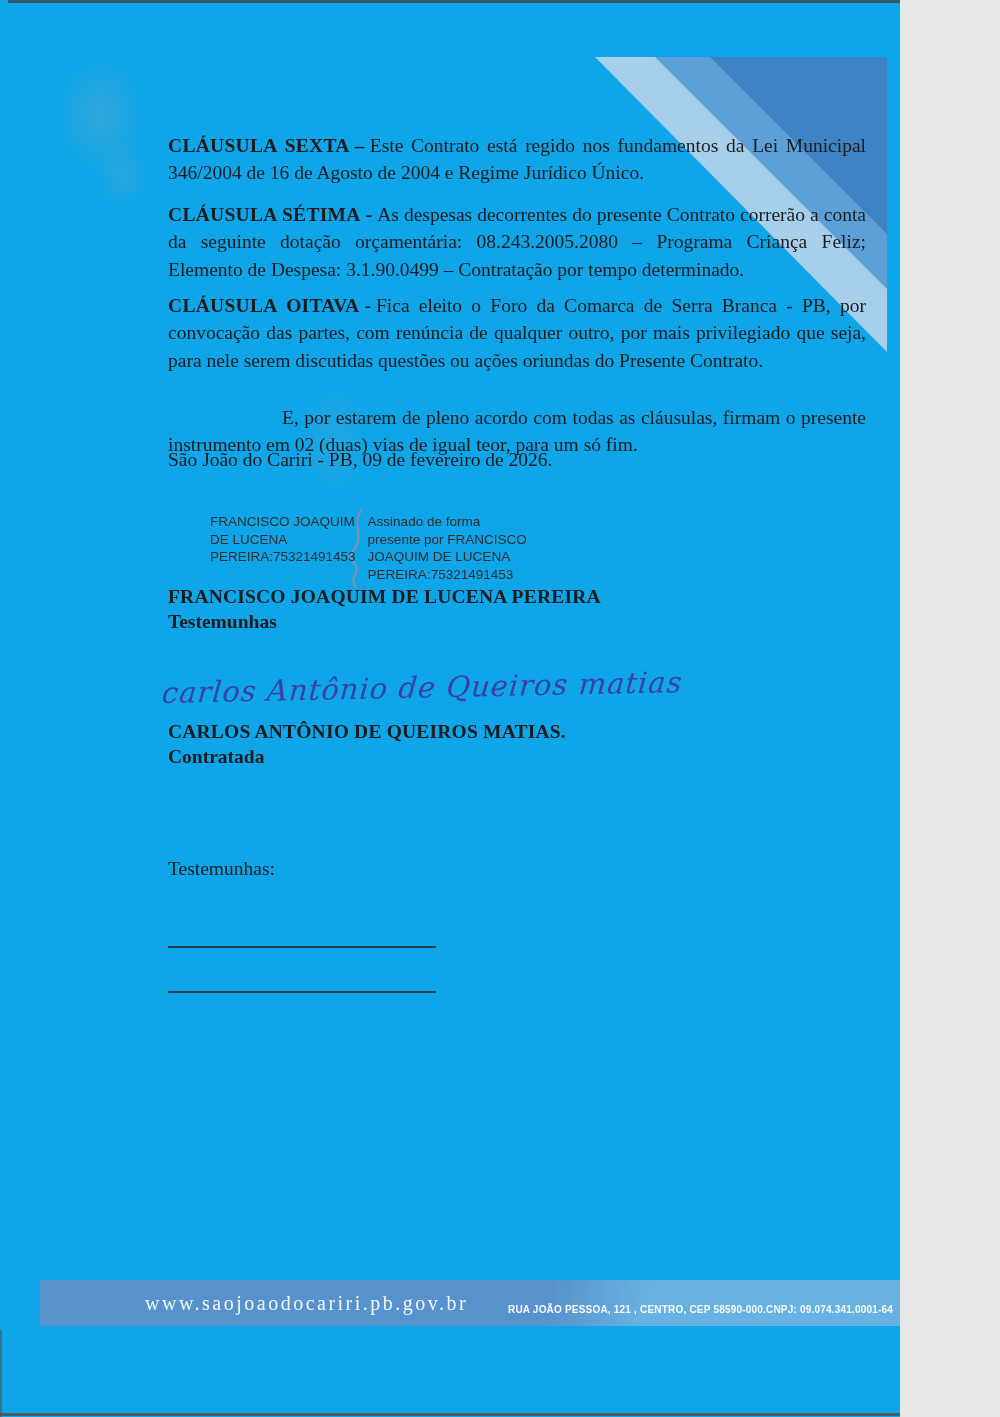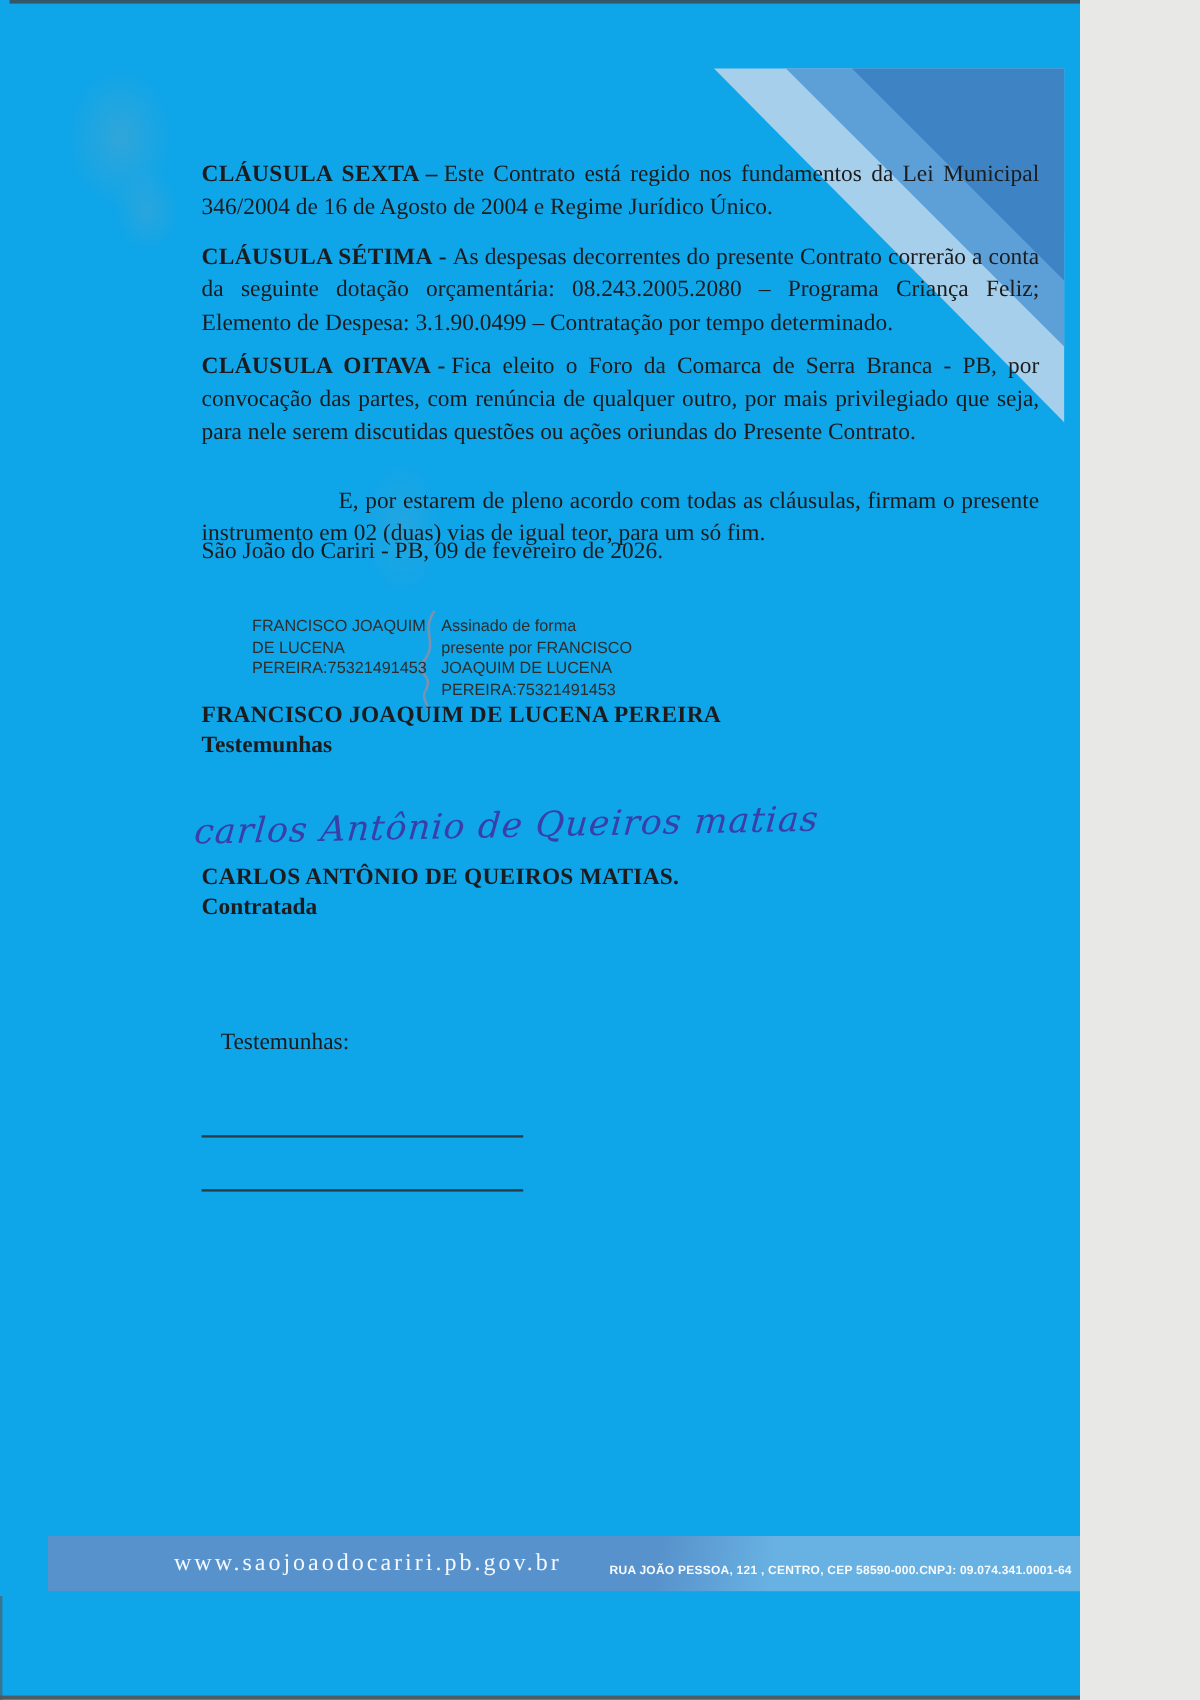--- a/index.html
+++ b/index.html
@@ -56,21 +56,21 @@
   .handwritten{
     position:absolute;top:676px;left:162px;width:420px;
     font-family:"DejaVu Serif", serif;
     font-style:italic;
     font-size:29px;color:#3a3ea8;
     letter-spacing:1px;white-space:nowrap;
     transform:rotate(-1.2deg) skewX(-6deg);
     transform-origin:left center;
   }
 
-  .witness-label{position:absolute;top:858px;left:184px;font-size:19.5px;}
+  .witness-label{position:absolute;top:858px;left:168px;font-size:19.5px;}
   .witness-line{position:absolute;left:168px;width:268px;height:2px;background:#2b2b2b;opacity:.85;}
   .witness-line.l1{top:946px;}
   .witness-line.l2{top:991px;}
 
   
   .footer-bar{
     position:absolute;top:1280px;left:40px;width:960px;height:46px;
     background:linear-gradient(100deg,#5892cc 0%,#5892cc 53%,#68b2e3 63%,#68b2e3 100%);
   }
   .footer-website{

